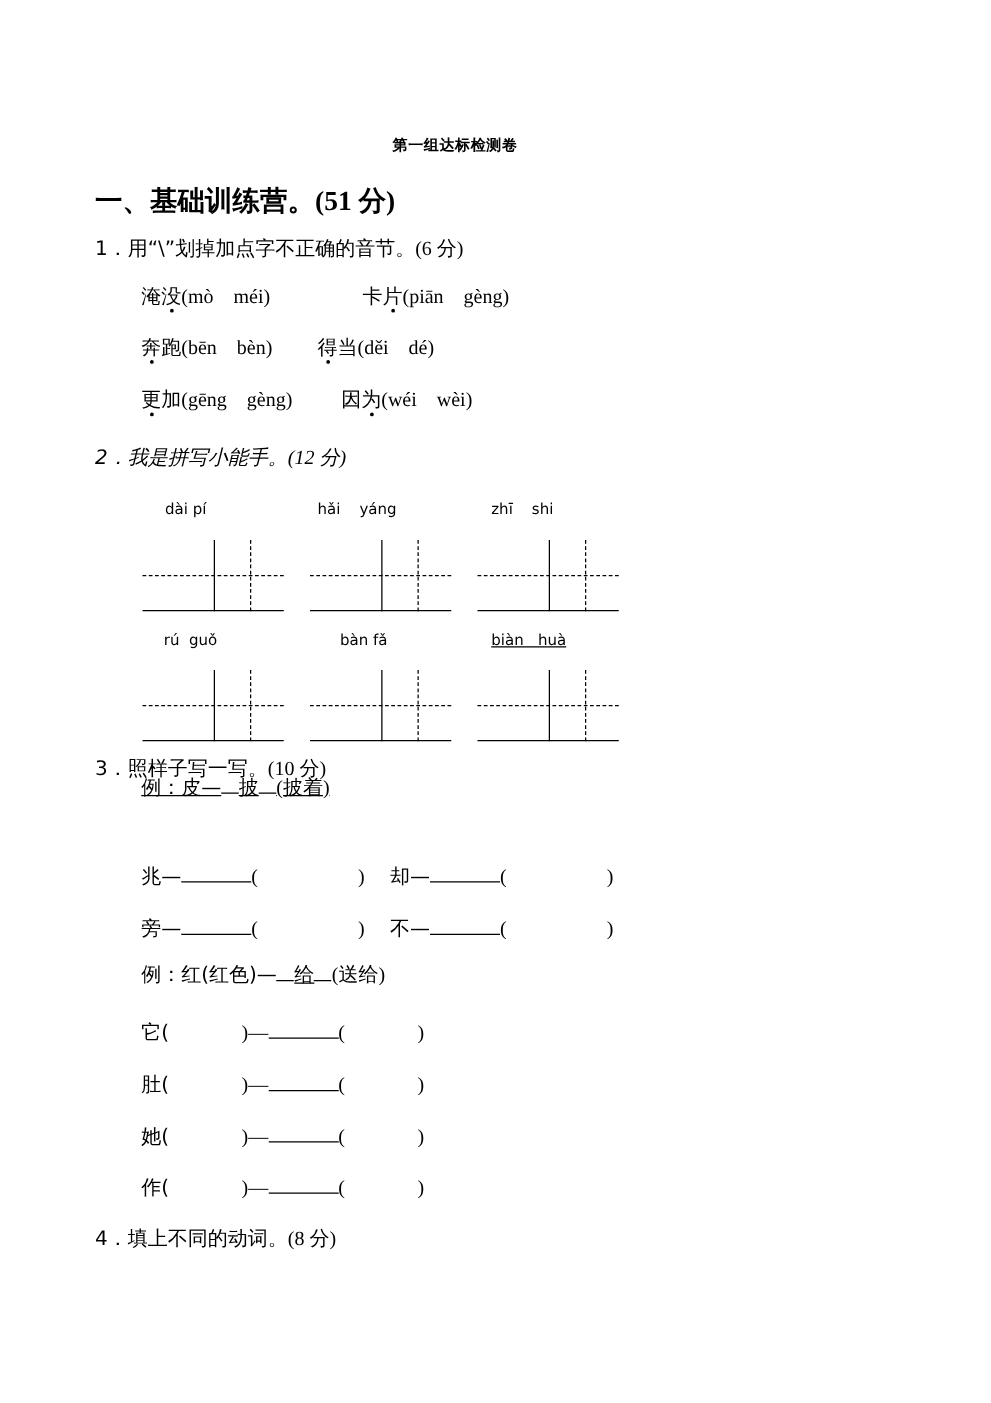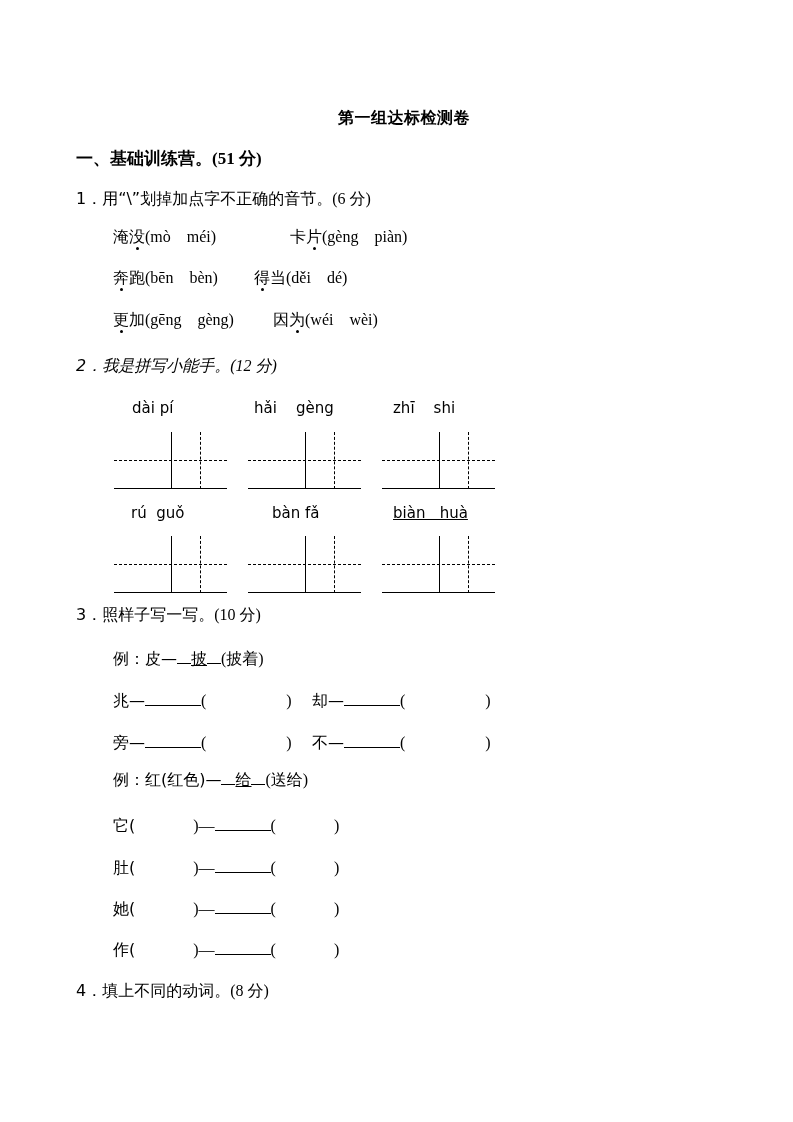--- a/index.html
+++ b/index.html
@@ -1,59 +1,59 @@
 <!DOCTYPE html>
 <html><head>
 <meta charset="utf-8">
 <style>
   html, body { margin: 0; padding: 0; background: #ffffff; }
   body { width: 793px; height: 1122px; position: relative; overflow: hidden;
          font-family: "DejaVu Sans", "Liberation Sans", sans-serif; color: #000; }
   .abs { position: absolute; white-space: pre; line-height: 1; }
-  .title { font-size: 16px; font-weight: bold; left: 338px; top: 110px; letter-spacing: 0.5px; }
-  .sec { font-size: 17px; font-weight: bold; left: 76px; top: 150px; }
+  .title { font-size: 12px; font-weight: bold; left: 314px; top: 110px; letter-spacing: 0.5px; }
+  .sec { font-size: 22px; font-weight: bold; left: 76px; top: 150px; }
   .sec .num { font-family: "Liberation Serif", serif; }
   .q { font-size: 16px; left: 76px; }
   .q .serif { font-family: "Liberation Serif", serif; }
   .line { font-size: 16px; }
   .py { font-family: "Liberation Serif", serif; text-align: right; }
   .dot { position: relative; display: inline-block; }
   .dot::after { content: ""; position: absolute; left: 50%; bottom: -5px; width: 3px; height: 3px;
                 margin-left: -1.5px; border-radius: 50%; background: #000; }
-  .pinyin { font-size: 15px; font-family: "DejaVu Sans", sans-serif; }
+  .pinyin { font-size: 12px; font-family: "DejaVu Sans", sans-serif; }
   .grid { position: absolute; width: 113px; height: 57px; }
   .grid .hdash { position: absolute; left: 0; right: 0; top: 28px; border-top: 1px dashed #000; }
   .grid .base { position: absolute; left: 0; right: 0; bottom: 0; border-top: 1px solid #000; }
   .grid .vsolid { position: absolute; left: 57px; top: 0; bottom: 0; border-left: 1px solid #000; }
   .grid .vdash { position: absolute; left: 86px; top: 0; bottom: 0; border-left: 1px dashed #000; }
   .blank { display: inline-block; border-bottom: 1px solid #000; height: 14px; vertical-align: baseline; }
   .ans { display: inline-block; text-decoration: underline; }
 </style>
 </head>
 <body>
 
 <div class="abs title">第一组达标检测卷</div>
 
 <div class="abs sec"><span>一、基础训练营。</span><span class="num">(51 分)</span></div>
 
 <div class="abs q" style="top:191px;"><span>1．用“\”划掉加点字不正确的音节。</span><span class="serif">(6 分)</span></div>
 
 <div class="abs line" style="left:113px; top:229px;"><span>淹</span><span class="dot">没</span><span class="py">(mò    méi)</span></div>
-<div class="abs line" style="left:290px; top:229px;"><span>卡</span><span class="dot">片</span><span class="py">(gèng    piàn)</span></div>
+<div class="abs line" style="left:290px; top:229px;"><span>卡</span><span class="dot">片</span><span class="py">(piān    gèng)</span></div>
 
 <div class="abs line" style="left:113px; top:270px;"><span class="dot">奔</span><span>跑</span><span class="py">(bēn    bèn)</span></div>
 <div class="abs line" style="left:254px; top:270px;"><span class="dot">得</span><span>当</span><span class="py">(děi    dé)</span></div>
 
 <div class="abs line" style="left:113px; top:312px;"><span class="dot">更</span><span>加</span><span class="py">(gēng    gèng)</span></div>
 <div class="abs line" style="left:273px; top:312px;"><span>因</span><span class="dot">为</span><span class="py">(wéi    wèi)</span></div>
 
 <div class="abs q" style="top:358px;font-style:italic;"><span>2．我是拼写小能手。</span><span class="serif">(12 分)</span></div>
 
 <div class="abs pinyin" style="left:132px; top:401px;">dài pí</div>
-<div class="abs pinyin" style="left:254px; top:401px;">hǎi    gèng</div>
+<div class="abs pinyin" style="left:254px; top:401px;">hǎi    yáng</div>
 <div class="abs pinyin" style="left:393px; top:401px;">zhī    shi</div>
 
 <div class="grid" style="left:114px; top:432px;">
     <div class="hdash"></div>
     <div class="base"></div>
     <div class="vsolid"></div>
     <div class="vdash"></div>
   </div>
 <div class="grid" style="left:248px; top:432px;">
     <div class="hdash"></div>
@@ -86,21 +86,21 @@
   </div>
 <div class="grid" style="left:382px; top:536px;">
     <div class="hdash"></div>
     <div class="base"></div>
     <div class="vsolid"></div>
     <div class="vdash"></div>
   </div>
 
 <div class="abs q" style="top:607px;"><span>3．照样子写一写。</span><span class="serif">(10 分)</span></div>
 
-<div class="abs line" style="left:113px; top:649px;"><span>例：皮—</span><span class="blank" style="width:14px;"></span><span class="ans">披</span><span class="blank" style="width:14px;"></span><span class="py">(披着)</span></div>
+<div class="abs line" style="left:113px; top:620px;text-decoration:underline;"><span>例：皮—</span><span class="blank" style="width:14px;"></span><span class="ans">披</span><span class="blank" style="width:14px;"></span><span class="py">(披着)</span></div>
 
 <div class="abs line" style="left:113px; top:691px;"><span>兆—</span><span class="blank" style="width:56px;"></span><span class="py">(</span><span style="display:inline-block; width:80px;"></span><span class="py">)</span></div>
 <div class="abs line" style="left:312px; top:691px;"><span>却—</span><span class="blank" style="width:56px;"></span><span class="py">(</span><span style="display:inline-block; width:80px;"></span><span class="py">)</span></div>
 
 <div class="abs line" style="left:113px; top:733px;"><span>旁—</span><span class="blank" style="width:56px;"></span><span class="py">(</span><span style="display:inline-block; width:80px;"></span><span class="py">)</span></div>
 <div class="abs line" style="left:312px; top:733px;"><span>不—</span><span class="blank" style="width:56px;"></span><span class="py">(</span><span style="display:inline-block; width:80px;"></span><span class="py">)</span></div>
 
 <div class="abs line" style="left:113px; top:770px;"><span>例：红(红色)—</span><span class="blank" style="width:14px;"></span><span class="ans">给</span><span class="blank" style="width:14px;"></span><span class="py">(送给)</span></div>
 
 <div class="abs line" style="left:113px; top:816px;"><span>它(</span><span style="display:inline-block; width:58px;"></span><span class="py">)—</span><span class="blank" style="width:56px;"></span><span class="py">(</span><span style="display:inline-block; width:58px;"></span><span class="py">)</span></div>

